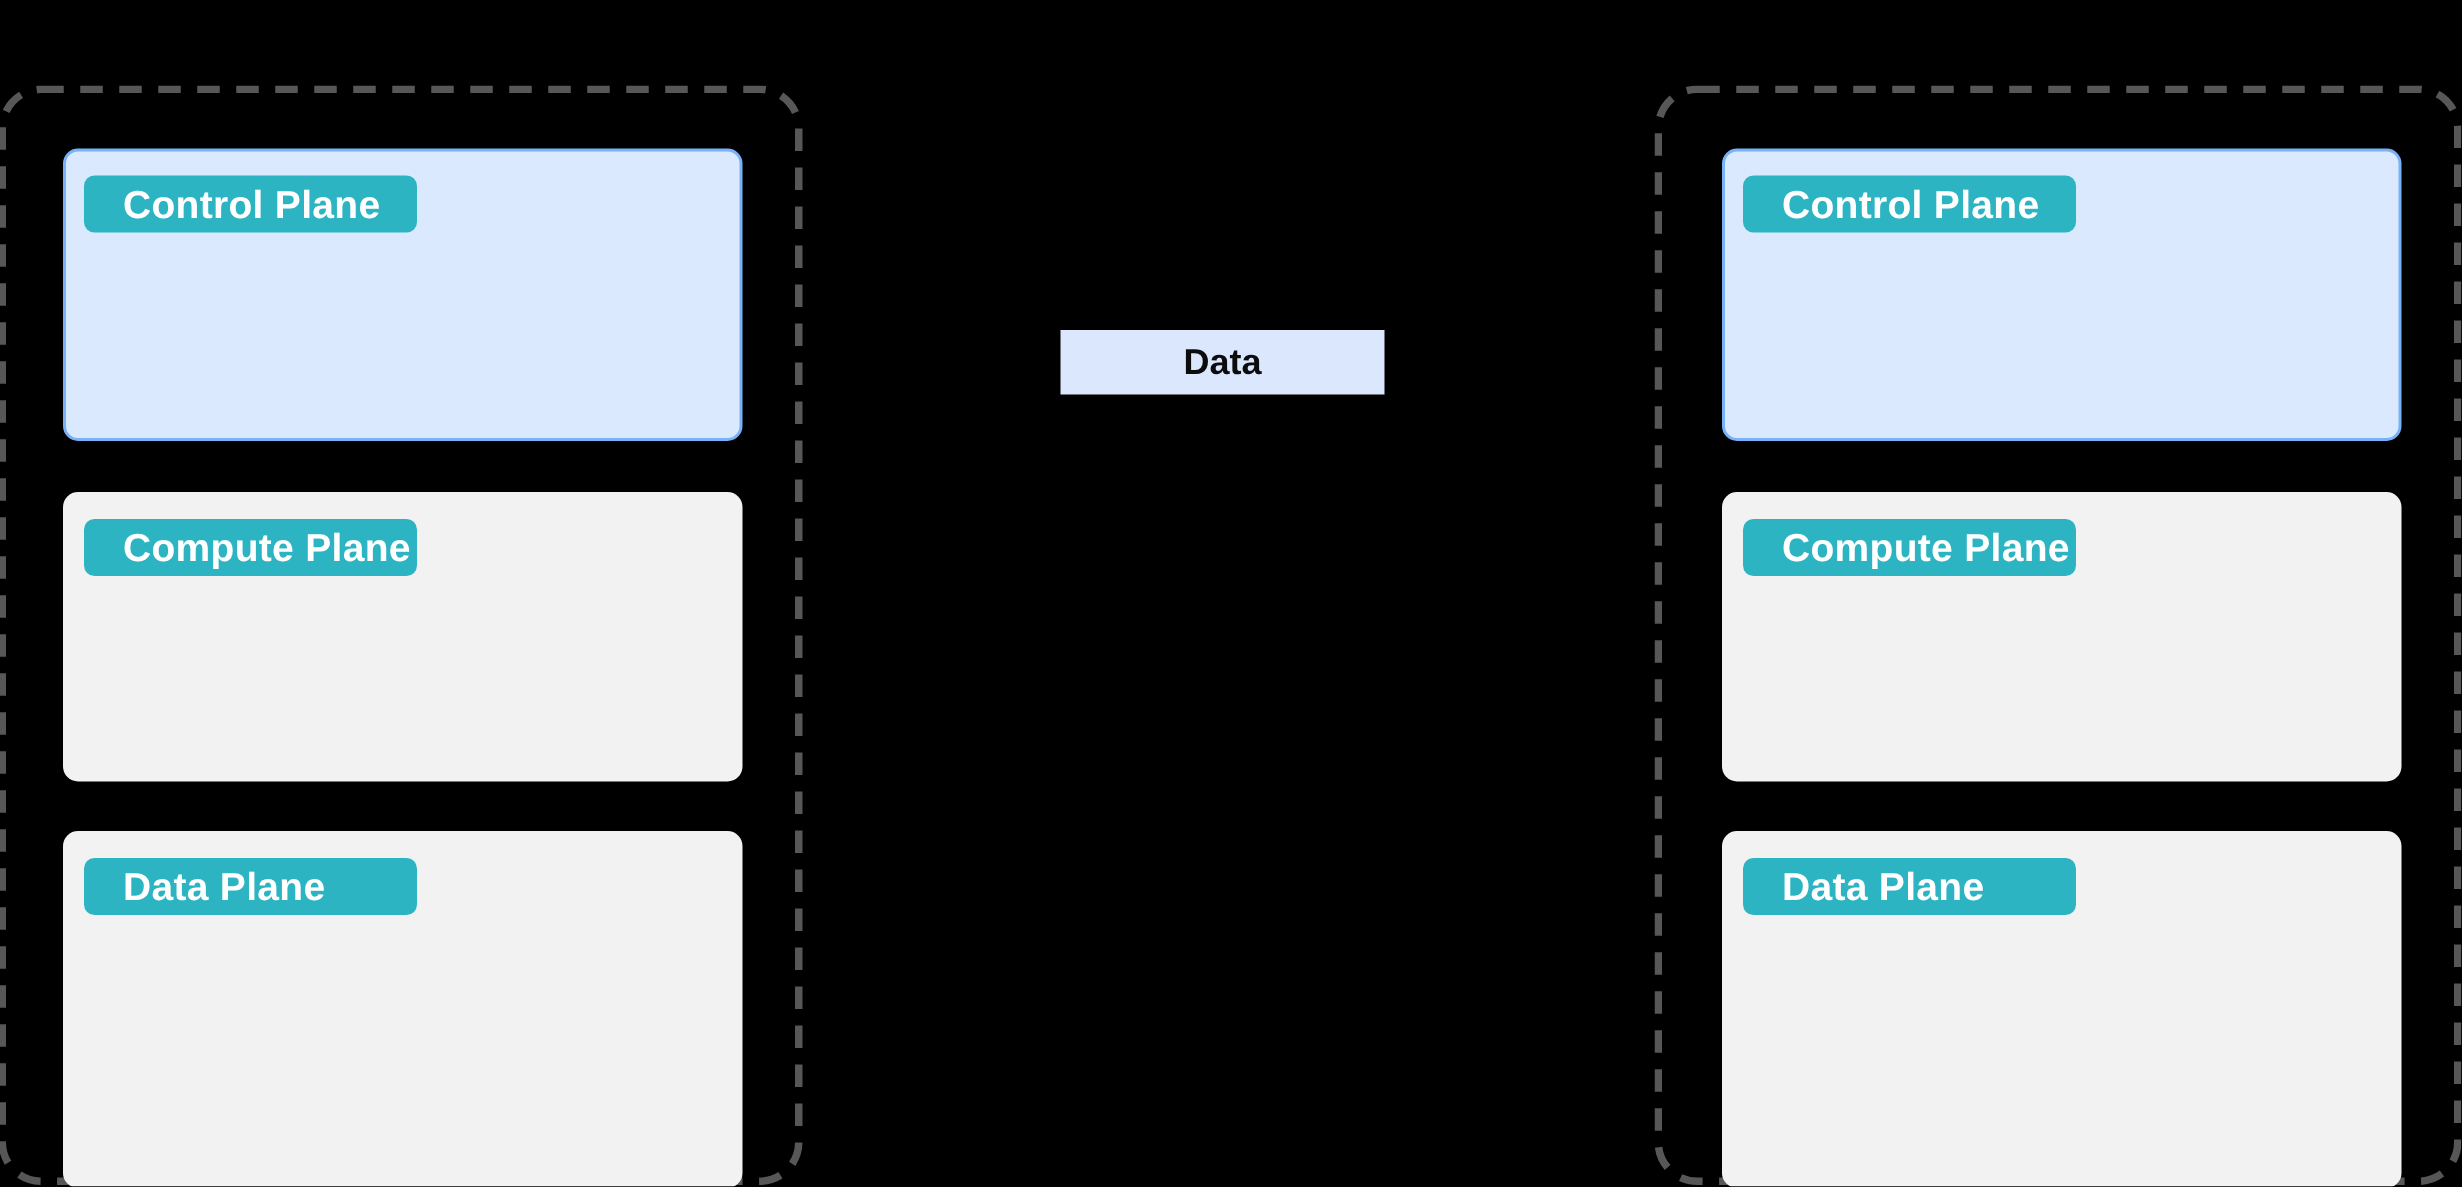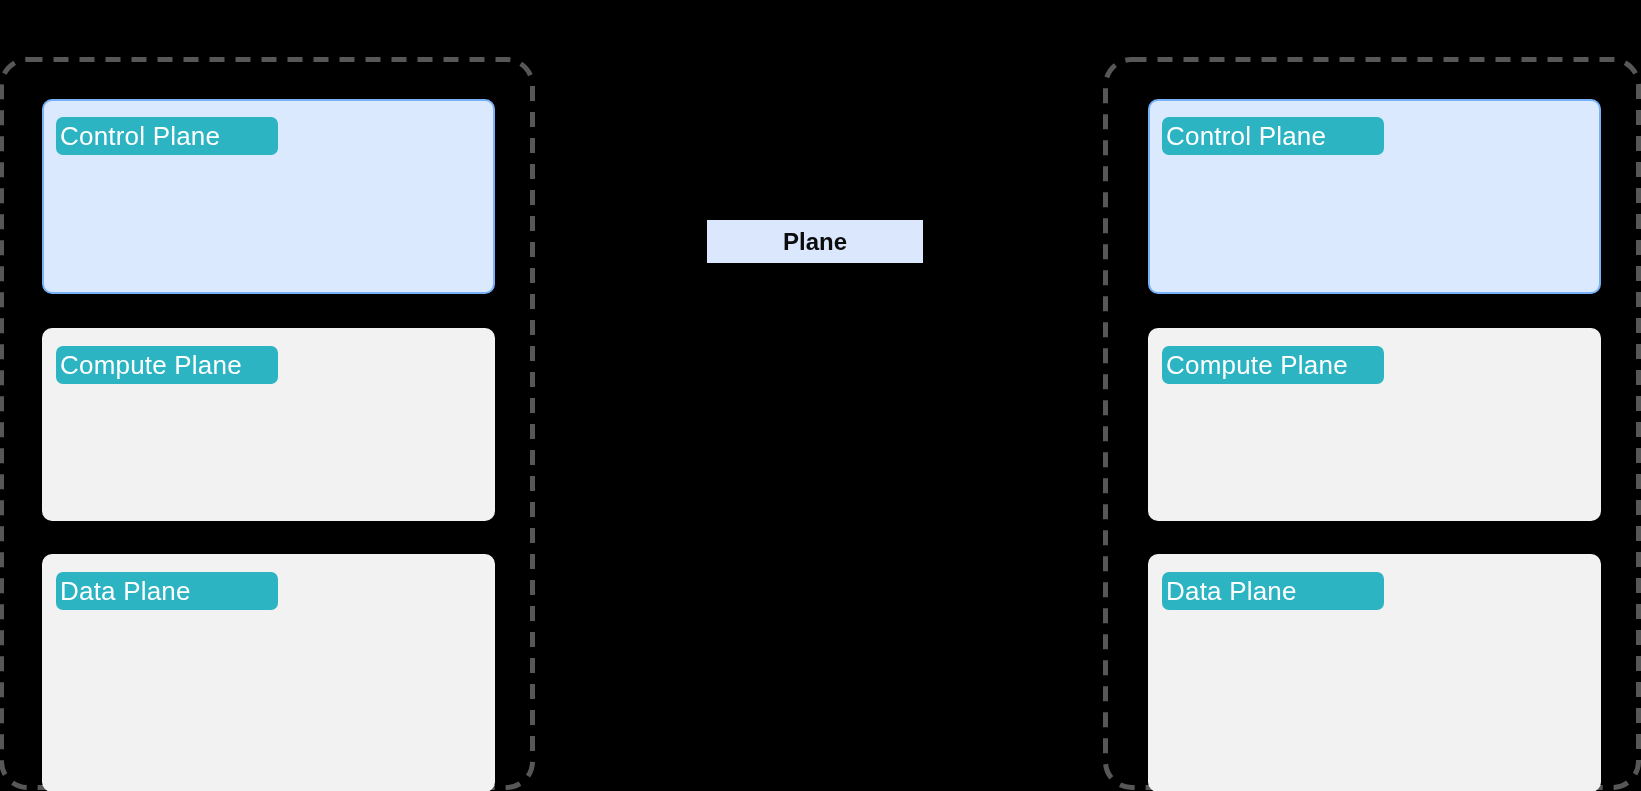--- a/index.html
+++ b/index.html
@@ -52,24 +52,24 @@
   .plane-badge {
     position: absolute;
     left: 14px;
     top: 18px;
     width: 222px;
     height: 38px;
     background: #2cb4c3;
     border-radius: 7px;
     color: #ffffff;
     font-size: 26px;
-    font-weight: 400;
+    font-weight: 700;
     display: flex;
     align-items: center;
-    padding-left: 4px;
+    padding-left: 26px;
     box-sizing: border-box;
     letter-spacing: 0.2px;
     white-space: nowrap;
   }
   .plane-box.control .plane-badge {
     left: 12px;
     top: 16px;
   }
 
   .share-box {
@@ -130,16 +130,16 @@
       </div>
     </div>
     <div class="plane-box data">
       <div class="plane-badge">
         <span>Data Plane</span>
       </div>
     </div>
   </div>
 
   <div class="share-box">
-    <span>Plane</span>
+    <span>Data</span>
   </div>
 
 </div>
 
 </body></html>

